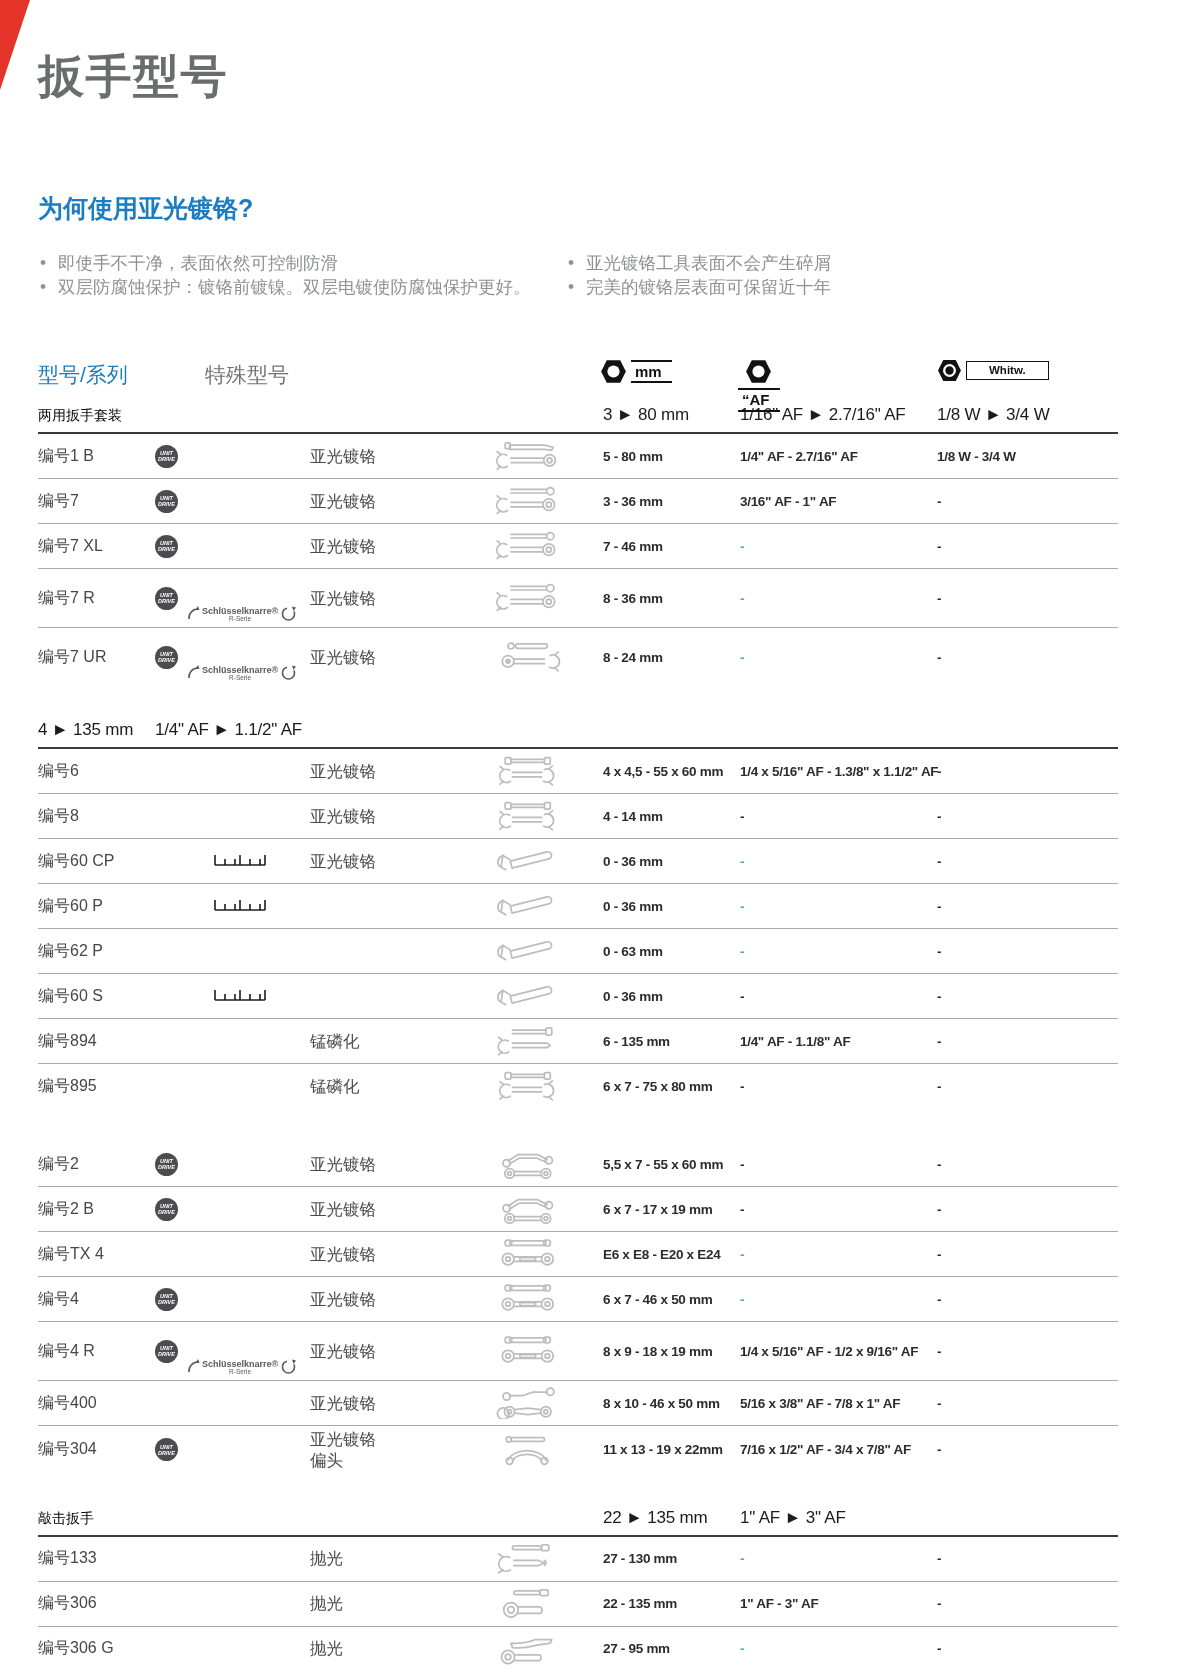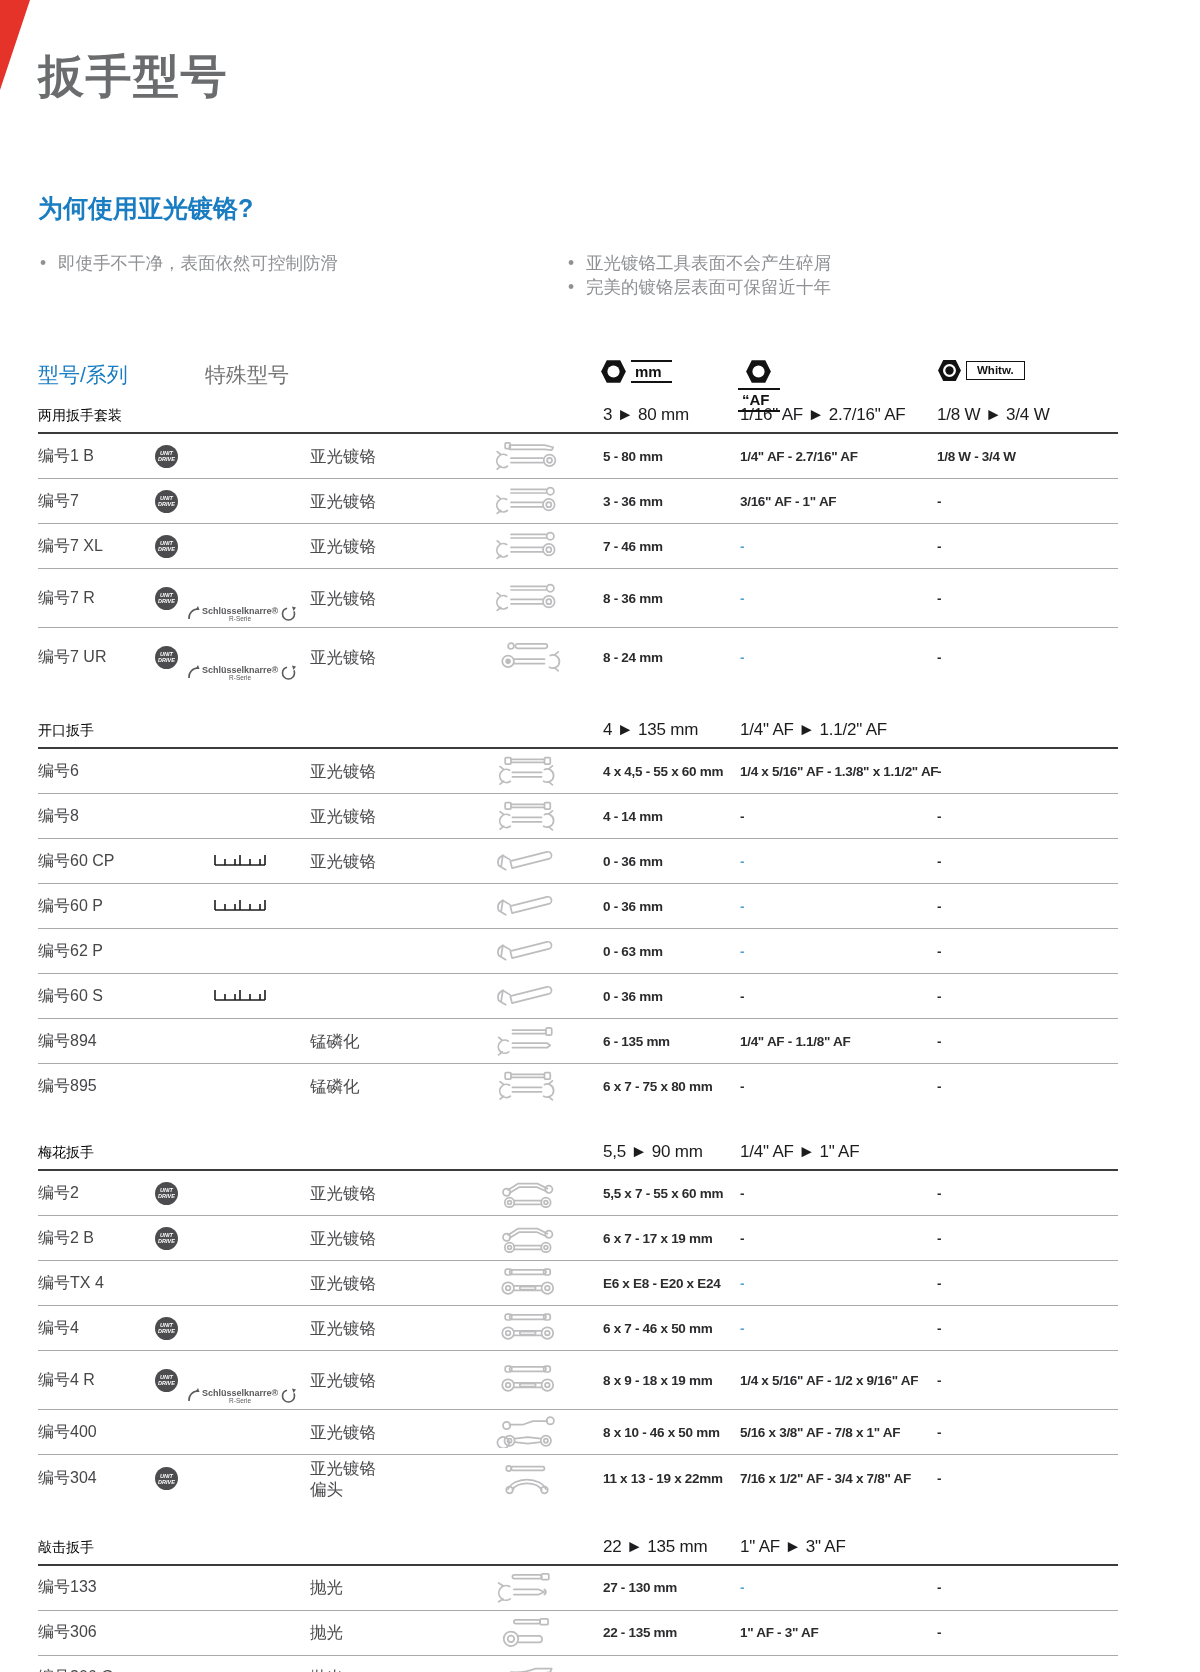--- a/index.html
+++ b/index.html
@@ -18,21 +18,21 @@
   .bul::before{content:"•";position:absolute;left:2px;top:0;color:#8f9093;}
   
   .tbl{width:1080px;margin:58px 0 0 38px;}
   .thead{position:relative;height:44px;}
   .th-model{position:absolute;left:0;top:4px;font-size:21px;color:#1a7cc1;}
   .th-special{position:absolute;left:167px;top:4px;font-size:21px;color:#737373;}
   .unit{position:absolute;top:2px;display:flex;align-items:center;gap:4px;}
   .unit.mm{left:562px;} .unit.af{left:700px;flex-direction:column;} .unit.w{left:899px;}
   .unit-label{font-size:15px;font-weight:bold;color:#121212;border-top:2px solid #121212;
     border-bottom:2px solid #121212;padding:1px 10px 1px 4px;line-height:1.15;}
-  .unit.w .unit-label{border:1.6px solid #121212;font-size:11.5px;padding:2px 10px;}
+  .unit.w .unit-label{border:1.6px solid #121212;font-size:11.5px;padding:2px 22px;}
   .grid{display:grid;grid-template-columns:117px 155px 140px 153px 137px 197px 1fr;align-items:center;}
   .sec{margin-top:34px;}
   .sec:first-of-type{margin-top:4px;}
   .sec-head{border-bottom:2.5px solid #3b3b3d;padding-bottom:7px;align-items:end;}
   .sec-name{font-size:14px;color:#000000;grid-column:1 / span 4;}
   .rangeTxt{font-size:17px;color:#1c1c1e;letter-spacing:-0.2px;white-space:nowrap;}
   .row{min-height:38px;padding:3px 0;}
   .row + .row{border-top:1px solid #a9a9ab;}
   .model{font-size:16px;color:#47474a;white-space:nowrap;}
   .badges{display:flex;align-items:center;gap:9px;}
@@ -59,20 +59,21 @@
 
 <div class="corner"></div>
 
 <h1 class="page-title">扳手型号</h1>
 
 <div class="why-heading">为何使用亚光镀铬?</div>
 
 <div class="bullets">
   <div class="bul-col" id="bul-left">
       <div class="bul">即使手不干净，表面依然可控制防滑</div>
+      <div class="bul">双层防腐蚀保护：镀铬前镀镍。双层电镀使防腐蚀保护更好。</div>
     </div>
   <div class="bul-col" id="bul-right">
       <div class="bul">亚光镀铬工具表面不会产生碎屑</div>
       <div class="bul">完美的镀铬层表面可保留近十年</div>
     </div>
 </div>
 
 <div class="tbl">
   <div class="thead">
     <span class="th-model">型号/系列</span>
@@ -275,21 +276,20 @@
               </g>
             </svg>
           </div>
           <div class="val">8 - 24 mm</div>
           <div class="val blue">-</div>
           <div class="val">-</div>
         </div>
       </div>
       <div class="sec">
         <div class="grid sec-head">
-          <div class="sec-name">开口扳手</div>
           <div class="rangeTxt">4 ► 135 mm</div>
           <div class="rangeTxt">1/4" AF ► 1.1/2" AF</div>
           <div class="rangeTxt"></div>
         </div>
         <div class="grid row">
           <div class="model">编号6</div>
           <div class="badges"></div>
           <div class="special">
             <div>亚光镀铬</div>
           </div>
@@ -480,26 +480,20 @@
                 <path d="M90 20 a9 9 0 1 1 -1 16 M96 19 l5 -4 M96 37 l5 4"></path>
               </g>
             </svg>
           </div>
           <div class="val">6 x 7 - 75 x 80 mm</div>
           <div class="val">-</div>
           <div class="val">-</div>
         </div>
       </div>
       <div class="sec">
-        <div class="grid sec-head">
-          <div class="sec-name">梅花扳手</div>
-          <div class="rangeTxt">5,5 ► 90 mm</div>
-          <div class="rangeTxt">1/4" AF ► 1" AF</div>
-          <div class="rangeTxt"></div>
-        </div>
         <div class="grid row">
           <div class="model">编号2</div>
           <div class="badges">
             <span class="ud">
               <span>UNIT</span>
               <span>DRIVE</span>
             </span>
           </div>
           <div class="special">
             <div>亚光镀铬</div>

